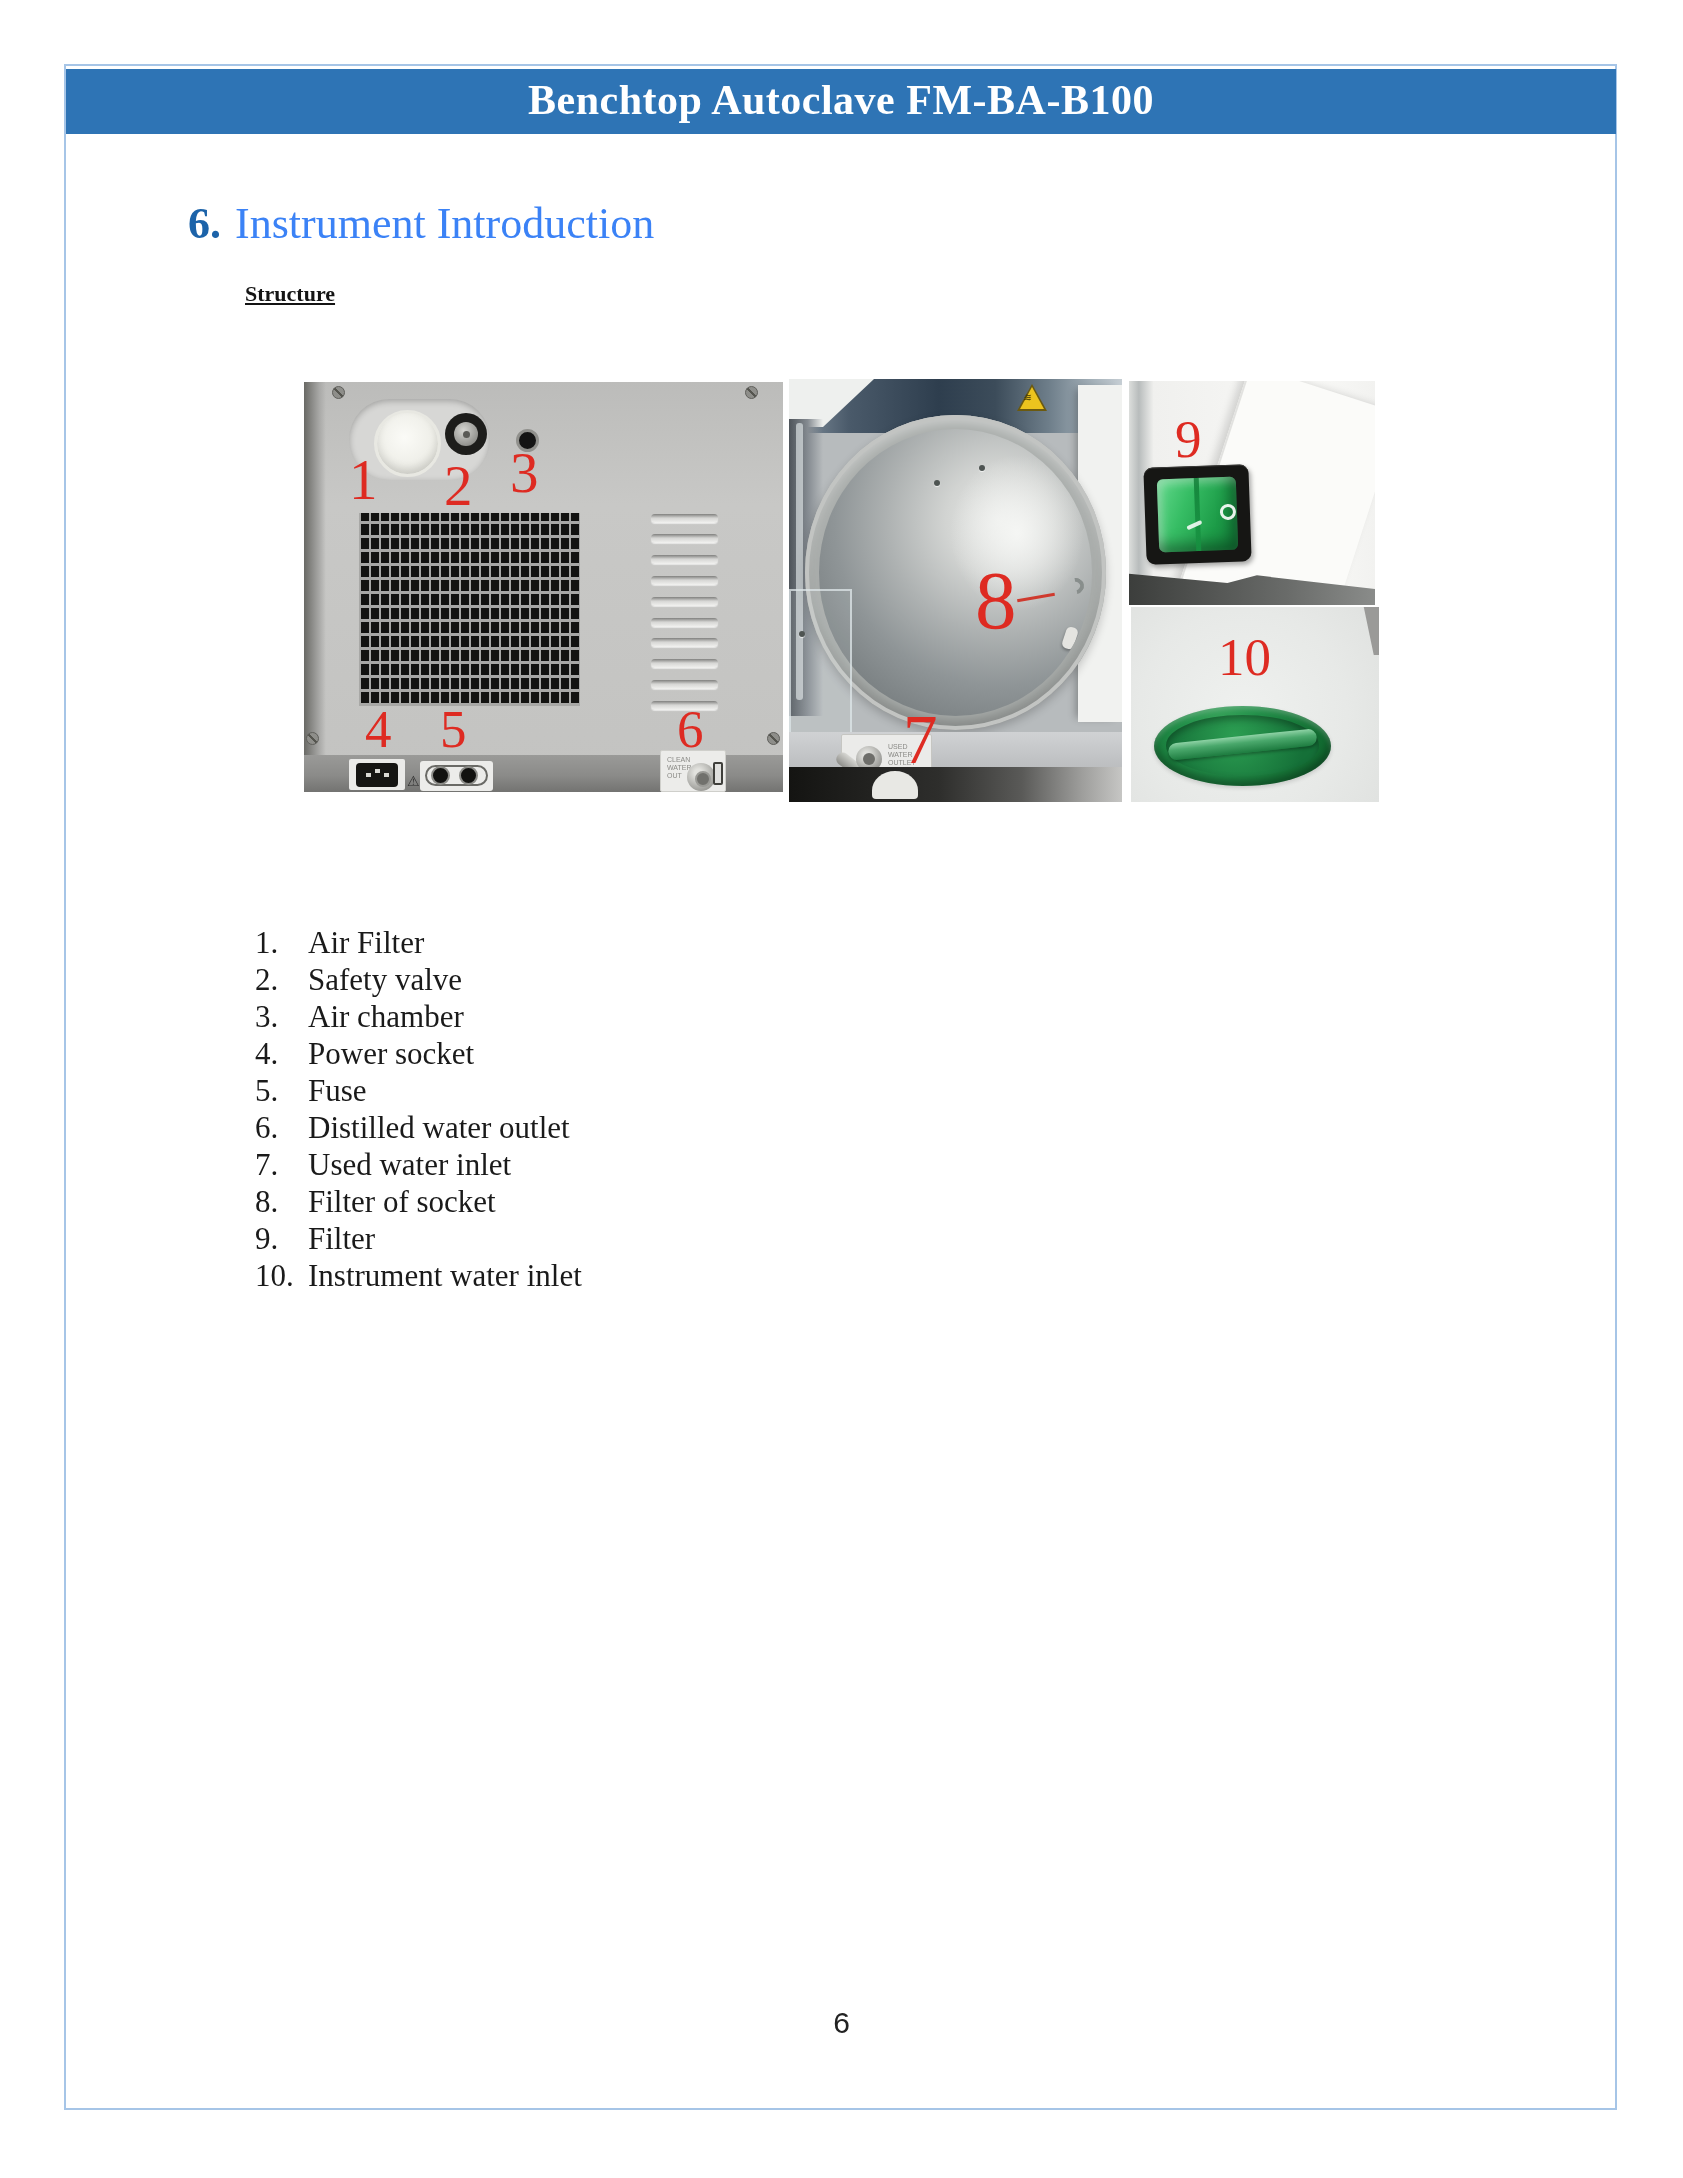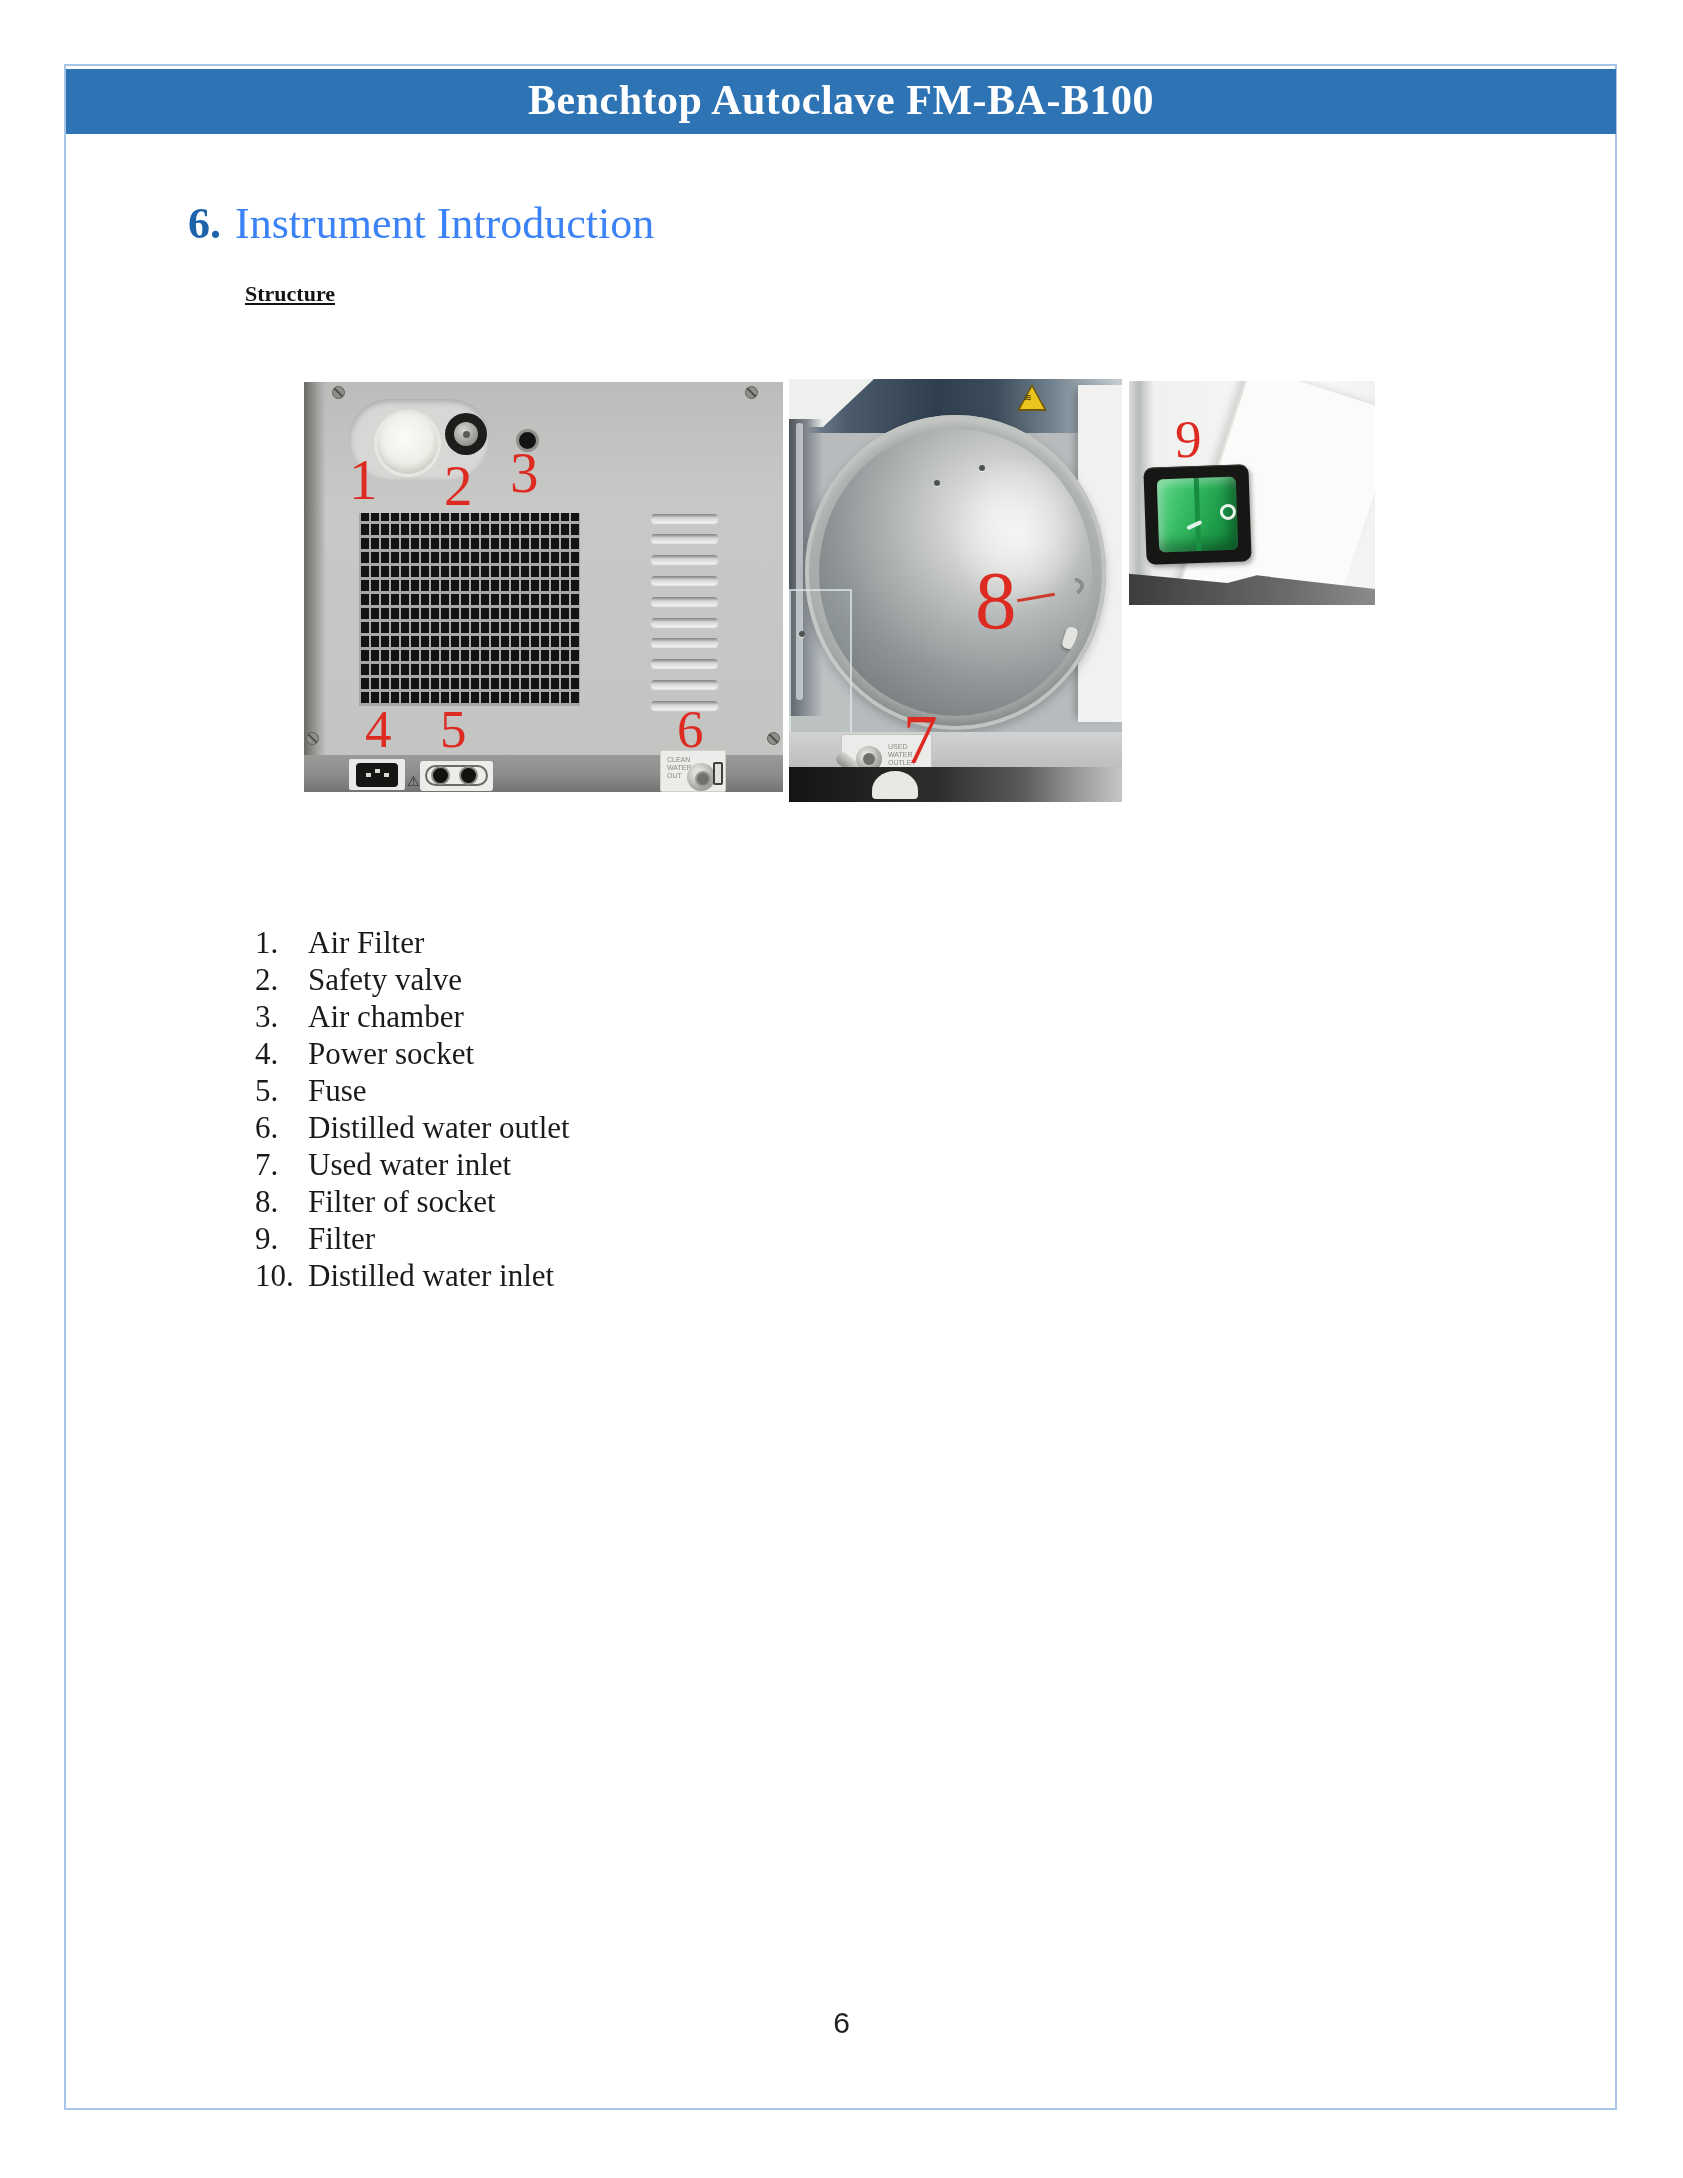--- a/index.html
+++ b/index.html
@@ -273,20 +273,29 @@
     <div class="abs ps-frame">
       <div class="abs ps-rocker">
         <div class="abs ps-ridge"></div>
         <div class="abs ps-O"></div>
         <div class="abs ps-dash"></div>
       </div>
     </div>
     <span class="lbl f54" style="left:46px;top:32px;">9</span>
   </div>
 
+  <div class="photo photo-cap">
+    <div class="abs cap-corner"></div>
+    <div class="abs cap-shadow"></div>
+    <div class="abs cap-outer">
+      <div class="abs cap-inner"></div>
+      <div class="abs cap-handle"></div>
+    </div>
+    <span class="lbl f54" style="left:87px;top:24px;">10</span>
+  </div>
 
   <div class="parts">
     <div class="prow">
       <span class="n">1.</span>
       <span class="t">Air Filter</span>
     </div>
     <div class="prow">
       <span class="n">2.</span>
       <span class="t">Safety valve</span>
     </div>
@@ -313,19 +322,19 @@
     <div class="prow">
       <span class="n">8.</span>
       <span class="t">Filter of socket</span>
     </div>
     <div class="prow">
       <span class="n">9.</span>
       <span class="t">Filter</span>
     </div>
     <div class="prow">
       <span class="n">10.</span>
-      <span class="t">Distilled water inlet</span>
+      <span class="t">Instrument water inlet</span>
     </div>
   </div>
 
   <div class="pagenum">6</div>
 </div>
 
 
 </body></html>

